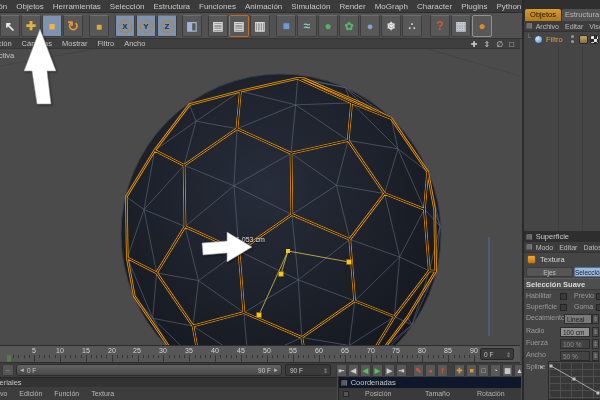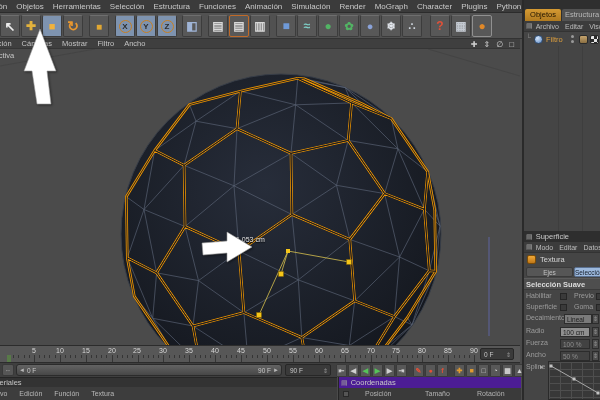--- a/index.html
+++ b/index.html
@@ -82,21 +82,21 @@
 #cur-frame-field span:first-child{font-size:6.5px;color:#c8c8c8;margin-left:4px;flex:1;}
 #transport{position:absolute;left:336px;top:1px;display:flex;}
 .tbtn{width:11px;height:13px;background:#585858;border:1px solid #3a3a3a;border-radius:1px;margin-right:1px;display:inline-flex;align-items:center;justify-content:center;font-size:7px;font-weight:bold;flex:none;}
 
 #mat-title{left:0;top:377px;width:337px;height:10px;background:#333;border-top:1px solid #252525;display:flex;align-items:center;overflow:hidden;}
 #mat-title span{font-size:7.5px;color:#c6c6c6;margin-left:-13px;}
 #mat-menu{left:0;top:387px;width:337px;height:13px;background:#3d3d3d;display:flex;align-items:center;overflow:hidden;}
 .mm{font-size:7px;color:#b8b8b8;margin-right:12px;white-space:nowrap;}
 .cutmat{margin-left:-16px;}
 #coord-panel{left:338px;top:377px;width:182px;height:23px;border-left:1px solid #252525;}
-.ctitle{position:absolute;left:0;top:0;width:182px;height:11px;background:#4c1d95;display:flex;align-items:center;}
+.ctitle{position:absolute;left:0;top:0;width:182px;height:11px;background:#0f172a;display:flex;align-items:center;}
 .ctitle span:last-child{font-size:7.5px;color:#c8c8c8;}
 .chead{position:absolute;left:0;top:11px;width:182px;height:12px;background:#3a3a3a;}
 .cbox{position:absolute;left:4px;top:3px;width:6px;height:6px;background:#555;border:1px solid #282828;}
 .ccol{position:absolute;top:2px;font-size:7px;color:#b2b2b2;}
 
 #overlay{position:absolute;left:0;top:0;width:600px;height:400px;pointer-events:none;z-index:50;}
 </style>
 </head>
 <body>
 

